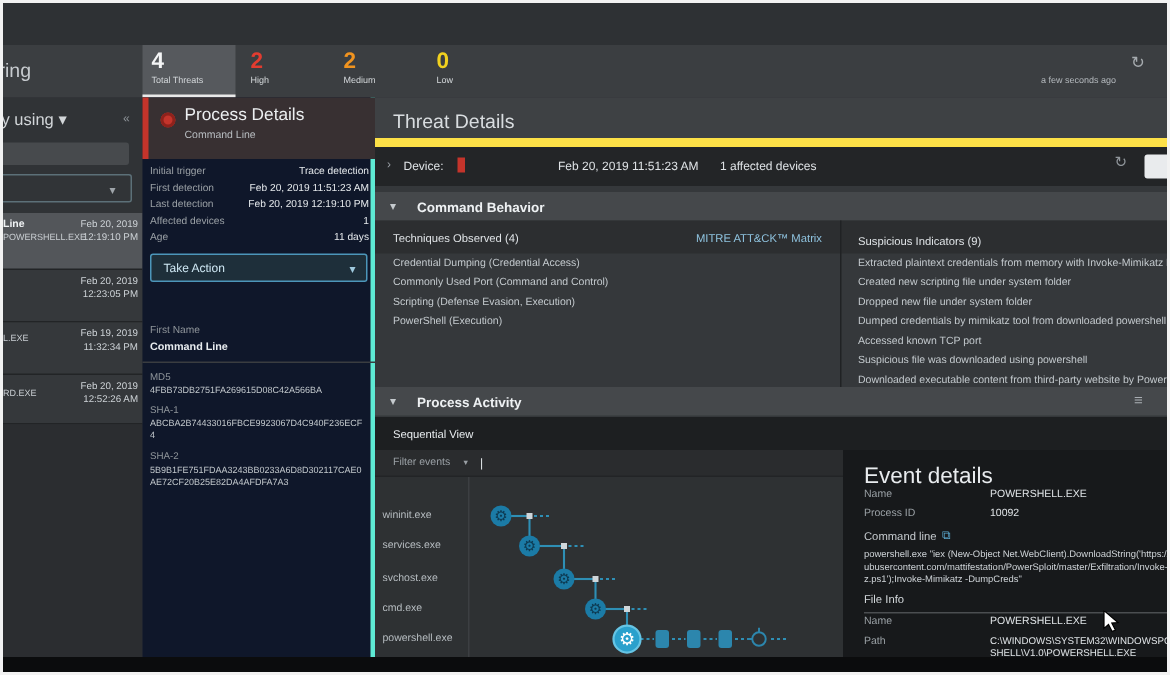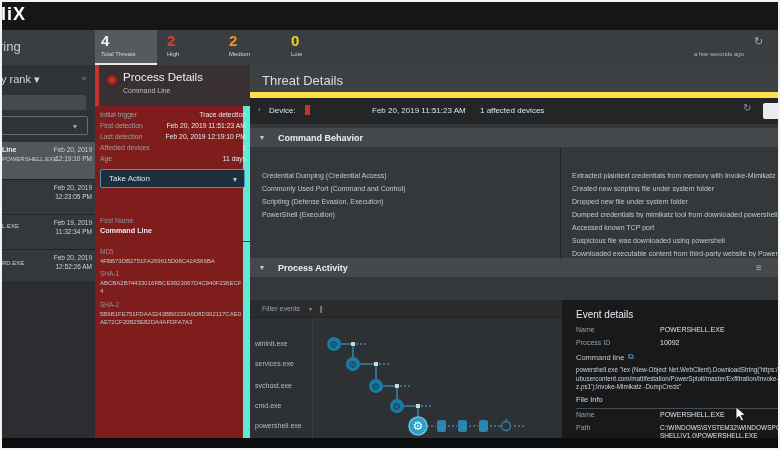--- a/index.html
+++ b/index.html
@@ -36,21 +36,21 @@
   .s-item .nm2{position:absolute;left:2px;top:14px;font-size:6px;color:#c9ced2;}
   .s-item .dt{position:absolute;right:3px;top:4px;font-size:6.5px;color:#ced3d7;text-align:right;}
   .s-item .tm{position:absolute;right:3px;top:13px;font-size:6.5px;color:#ced3d7;text-align:right;}
   .s1{top:77px;height:38px;background:#53565a;}
   .s2{top:115px;height:35px;background:#35383b;}
   .s3{top:150px;height:35px;background:#35383b;}
   .s4{top:185px;height:33px;background:#35383b;}
   .sb-empty{left:0;top:218px;width:95px;height:155px;background:#2b2d30;}
 
   
-  .pd{left:95px;top:65px;width:155px;height:373px;background:#7f1d1d;border-right:7px solid #5eead4;box-sizing:border-box;}
+  .pd{left:95px;top:65px;width:155px;height:373px;background:#0f172a;border-right:3px solid #5eead4;box-sizing:border-box;}
   .pd-head{left:0;top:0;width:155px;height:41px;background:#383032;}
   .pd-redbar{left:0;top:0;width:4px;height:41px;background:#c4342b;}
   .pd-dot{left:12px;top:10px;width:10px;height:10px;border-radius:50%;background:#c4342b;box-shadow:inset 0 0 0 2px #8e221c;}
   .pd-title{left:28px;top:6px;font-size:11.5px;color:#eceff1;}
   .pd-sub{left:28px;top:22px;font-size:7px;color:#b9bec2;}
   .pd-row{left:5px;width:146px;height:11px;font-size:6.8px;}
   .pd-row .l{position:absolute;left:0;color:#9aa0a5;}
   .pd-row .v{position:absolute;right:0;color:#e4e8eb;text-align:right;}
   .pd-action{left:5px;top:104px;width:145px;height:19px;background:#1e2f3a;border:1px solid #4c96ba;border-radius:2px;box-sizing:border-box;font-size:8px;color:#cfe8f4;line-height:17px;padding-left:8px;}
   .pd-action .chev{position:absolute;right:7px;top:1px;font-size:8px;color:#9fc9de;}
@@ -97,40 +97,37 @@
   .filterbar .t{position:absolute;left:12px;top:5px;font-size:7px;color:#9aa0a5;}
   .filterbar .fu{position:absolute;left:58px;top:6px;font-size:5px;color:#9aa0a5;}
   .filterbar .cr{position:absolute;left:70px;top:4px;font-size:8px;color:#e6eaec;}
 
   .tree{left:250px;top:318px;width:312px;height:120px;background:#2e3133;}
   .tree-div{position:absolute;left:62px;top:0;width:1px;height:120px;background:#3c3f42;}
   .pname{position:absolute;left:5px;font-size:7px;color:#b6bcc0;}
 
   
   .ev{left:562px;top:300px;width:253px;height:138px;background:#17191b;}
-  .ev .title{position:absolute;left:14px;top:9px;font-size:10px;color:#e8ebee;}
+  .ev .title{position:absolute;left:14px;top:9px;font-size:15px;color:#e8ebee;}
   .ev .lab{position:absolute;left:14px;font-size:7px;color:#9aa0a5;}
   .ev .val{position:absolute;left:98px;font-size:7px;color:#dfe3e6;}
   .ev .cl{position:absolute;left:14px;top:53px;font-size:7.5px;color:#c6cbcf;}
   .ev .copy{position:absolute;left:66px;top:52px;font-size:8px;color:#5aa7cc;}
   .ev .cmd{position:absolute;left:14px;top:66px;width:228px;font-size:6.3px;line-height:8.5px;color:#ced3d7;word-break:break-all;}
   .ev .fi{position:absolute;left:14px;top:95px;width:220px;font-size:7.5px;color:#d3d8db;border-bottom:1px solid #4b4e51;padding-bottom:4px;}
   .ev .pval{position:absolute;left:98px;top:124px;width:140px;font-size:6.5px;line-height:8px;color:#dfe3e6;word-break:break-all;}
 
   .footer{left:0;top:438px;width:780px;height:12px;background:#0b0c0d;}
   .cursor{left:735px;top:407px;z-index:60;}
 </style>
 </head>
 <body>
 
 <div class="screen">
 
-  <div class="abs topbar">
-    <div class="abs logo">liX</div>
-  </div>
 
   <div class="abs hdr">
     <div class="abs page-title">Monitoring</div>
     <div class="abs counter c-total">
       <span class="num">4</span>
       <span class="lbl">Total Threats</span>
     </div>
     <div class="abs counter c-high">
       <span class="num">2</span>
       <span class="lbl">High</span>
@@ -141,21 +138,21 @@
     </div>
     <div class="abs counter c-low">
       <span class="num">0</span>
       <span class="lbl">Low</span>
     </div>
     <div class="abs hdr-refresh">↻</div>
     <div class="abs hdr-ago">a few seconds ago</div>
   </div>
 
   <div class="abs sidebar">
-    <div class="abs sb-head"><span>y rank</span> <span>▾</span></div>
+    <div class="abs sb-head"><span>y using</span> <span>▾</span></div>
     <div class="abs sb-collapse">«</div>
     <div class="abs sb-search"></div>
     <div class="abs sb-dd">
 
       <span class="chev">▾</span>
     </div>
 
     <div class="abs s-item s1">
       <span class="nm1">Line</span>
       <span class="nm2">POWERSHELL.EXE</span>
@@ -234,39 +231,47 @@
     <span class="dd">Feb 20, 2019 11:51:23 AM</span>
     <span class="af">1 affected devices</span>
     <span class="rf">↻</span>
   </div>
   <div class="abs dev-btn"></div>
 
   <div class="abs sec-head tb-head">
     <span class="chev">▾</span>
     <span class="t">Command Behavior</span>
   </div>
+  <div class="abs col-head">
+    <span class="th">Techniques Observed (4)</span>
+    <span class="mx">MITRE ATT&amp;CK™ Matrix</span>
+    <span class="si">Suspicious Indicators (9)</span>
+  </div>
   <div class="abs vdiv"></div>
 
   <div class="abs tech" style="top:172px">Credential Dumping (Credential Access)</div>
   <div class="abs tech" style="top:185px">Commonly Used Port (Command and Control)</div>
   <div class="abs tech" style="top:198px">Scripting (Defense Evasion, Execution)</div>
   <div class="abs tech" style="top:211px">PowerShell (Execution)</div>
 
   <div class="abs ind" style="top:172px">Extracted plaintext credentials from memory with Invoke-Mimikatz Powershell script</div>
   <div class="abs ind" style="top:185px">Created new scripting file under system folder</div>
   <div class="abs ind" style="top:198px">Dropped new file under system folder</div>
   <div class="abs ind" style="top:211px">Dumped credentials by mimikatz tool from downloaded powershell script</div>
   <div class="abs ind" style="top:224px">Accessed known TCP port</div>
   <div class="abs ind" style="top:237px">Suspicious file was downloaded using powershell</div>
   <div class="abs ind" style="top:250px">Downloaded executable content from third-party website by Powershell utility</div>
 
   <div class="abs sec-head pa-head">
     <span class="chev">▾</span>
     <span class="t">Process Activity</span>
     <span class="pa-menu">≡</span>
+  </div>
+  <div class="abs seqbar">
+    <span class="t">Sequential View</span>
   </div>
   <div class="abs filterbar">
     <span class="t">Filter events</span>
     <span class="fu">▼</span>
     <span class="cr">|</span>
   </div>
 
   <div class="abs tree">
     <div class="tree-div"></div>
     <div class="pname" style="top:22px">wininit.exe</div>

